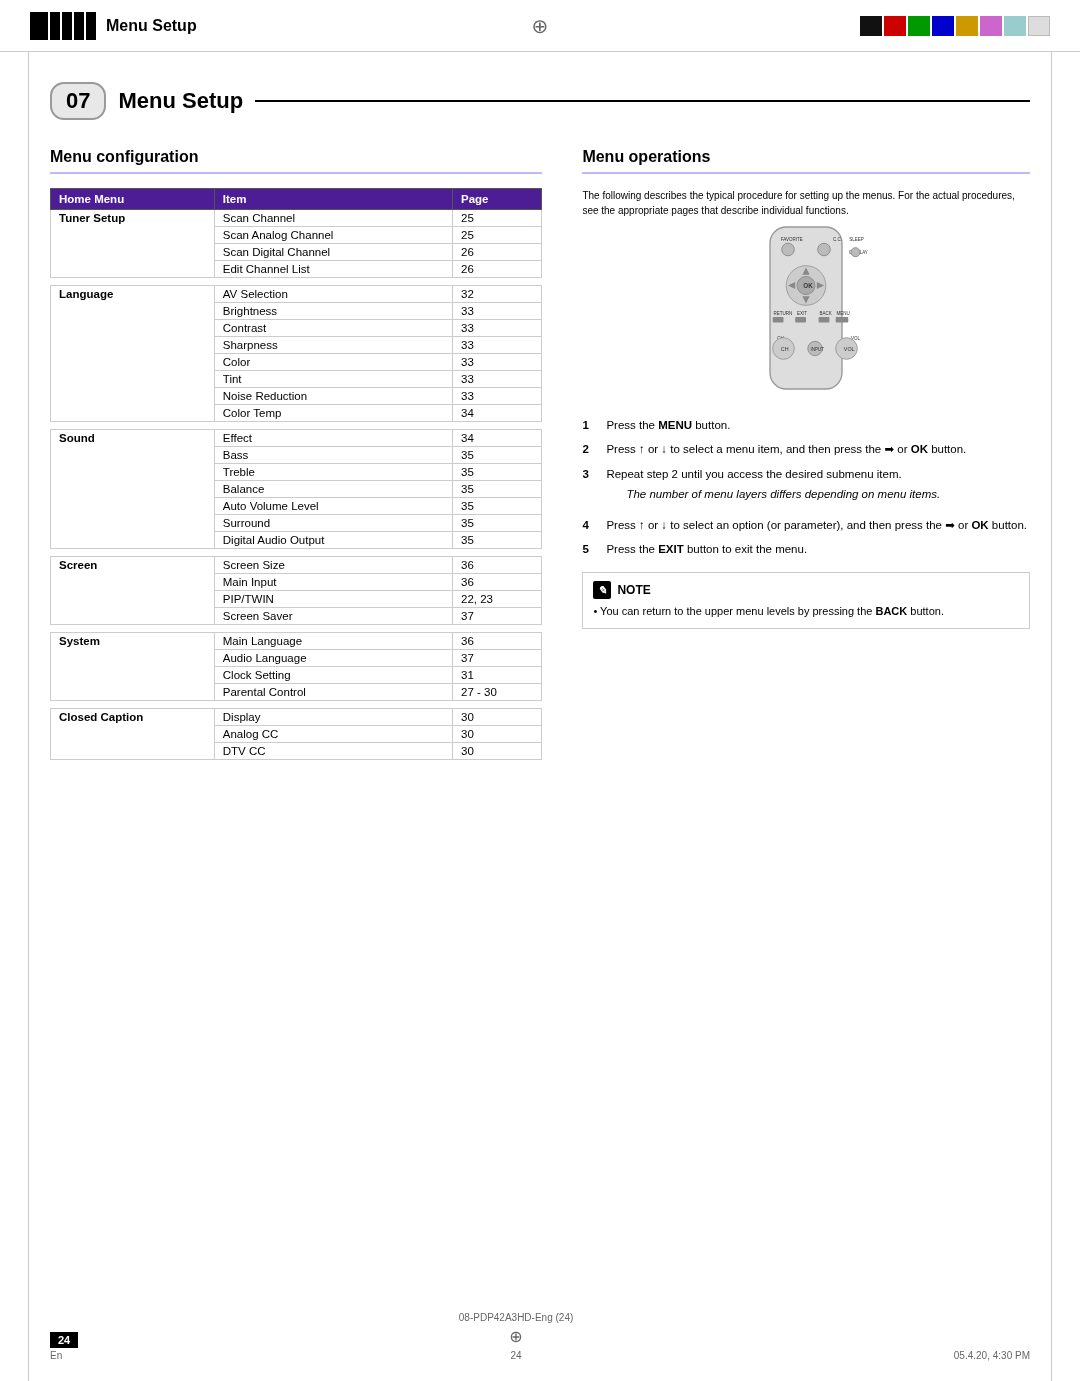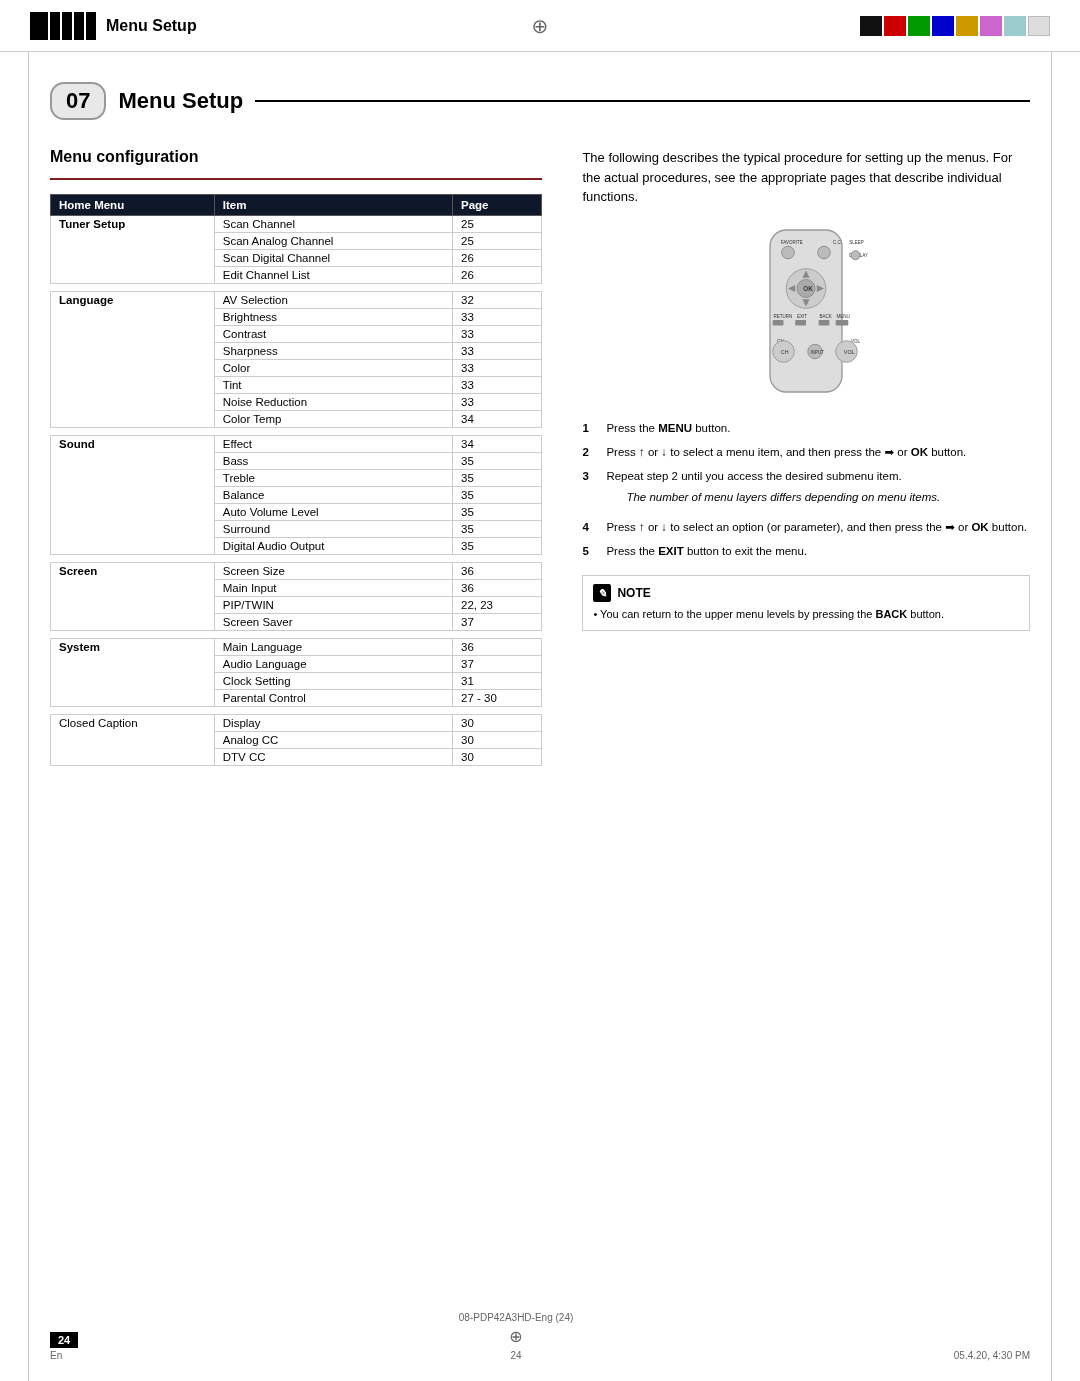--- a/index.html
+++ b/index.html
@@ -104,34 +104,34 @@
       flex: 1.1;
     }
     .col-right {
       flex: 1;
     }
 
     
     .section-heading {
       font-size: 16px;
       font-weight: bold;
-      border-bottom: 2px solid #7f1d1d;
-      padding-bottom: 12px;
+      border-bottom: 2px solid #c4b5fd;
+      padding-bottom: 6px;
       margin-bottom: 14px;
     }
 
     
     .config-table {
       width: 100%;
       border-collapse: collapse;
       font-size: 11.5px;
       margin-bottom: 4px;
     }
     .config-table thead tr {
-      background: #0f172a;
+      background: #4c1d95;
       color: #fff;
       border-radius: 6px;
     }
     .config-table thead th {
       padding: 4px 8px;
       text-align: left;
       font-weight: bold;
       border: 1px solid #555;
     }
     .config-table tbody tr td {
@@ -146,23 +146,22 @@
       height: 8px;
       border: none;
       background: #fff;
     }
     .config-table .col-home { width: 110px; }
     .config-table .col-item { width: 160px; }
     .config-table .col-page { width: 60px; }
 
     
     .operations-desc {
-      font-size: 13px;
+      font-size: 10px;
       line-height: 1.5;
-      margin-bottom: 14px;
       color: #000;
     }
 
     
     .remote-img-area {
       display: flex;
       justify-content: center;
       margin-bottom: 18px;
     }
     .remote-svg {
@@ -443,37 +442,38 @@
               <td>31</td>
             </tr>
             <tr>
               <td>Parental Control</td>
               <td>27 - 30</td>
             </tr>
             <tr class="spacer">
               <td colspan="3"></td>
             </tr>
             <tr class="group-header">
-              <td rowspan="3" style="font-weight: normal;">Closed Caption</td>
+              <td rowspan="3" style="font-weight: bold;">Closed Caption</td>
               <td>Display</td>
               <td>30</td>
             </tr>
             <tr>
               <td>Analog CC</td>
               <td>30</td>
             </tr>
             <tr>
               <td>DTV CC</td>
               <td>30</td>
             </tr>
           </tbody>
       </table>
     </div>
 
     <div class="col-right">
+      <div class="section-heading">Menu operations</div>
 
       <p class="operations-desc">The following describes the typical procedure for setting up the menus. For the actual procedures, see the appropriate pages that describe individual functions.</p>
 
       <div class="remote-img-area">
         <svg class="remote-svg" viewBox="0 0 200 200">
 
           <rect x="60" y="10" width="80" height="180" rx="18" ry="18" fill="#ddd" stroke="#999" stroke-width="1.5"></rect>
 
           <text x="72" y="25" font-size="5" fill="#333">FAVORITE</text>
           <text x="130" y="25" font-size="5" fill="#333">C.C.</text>

